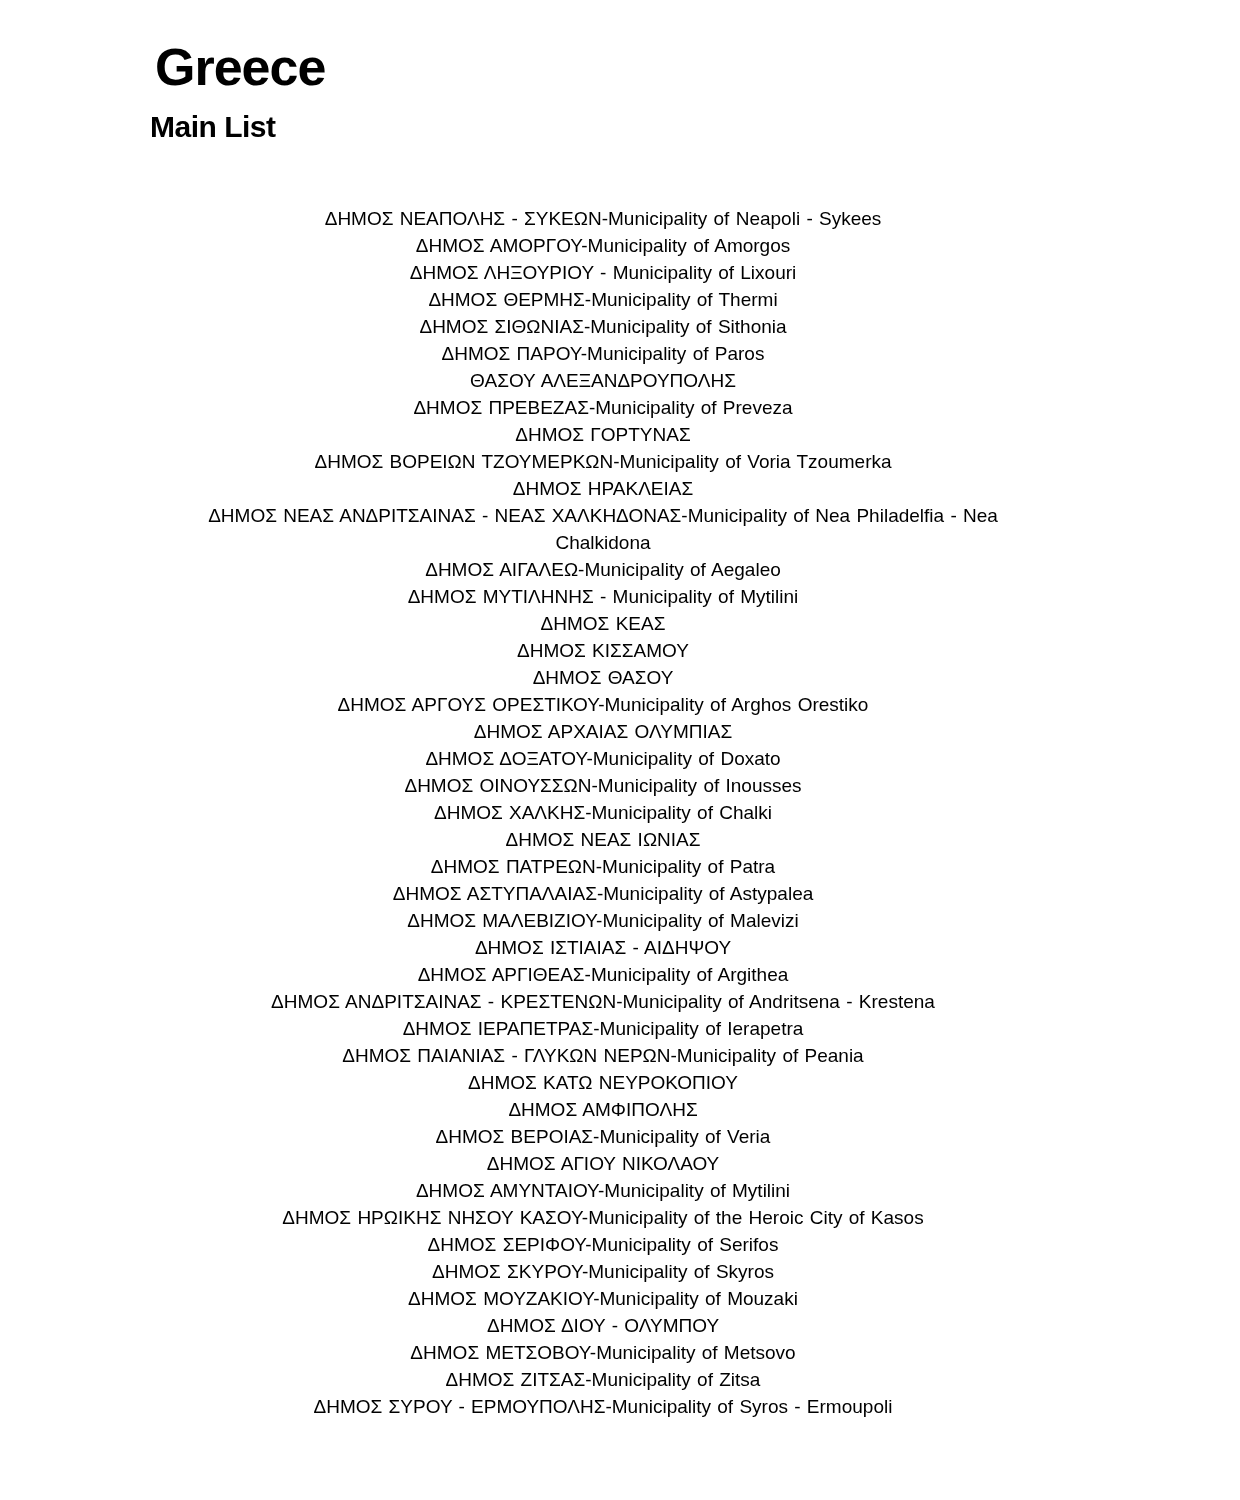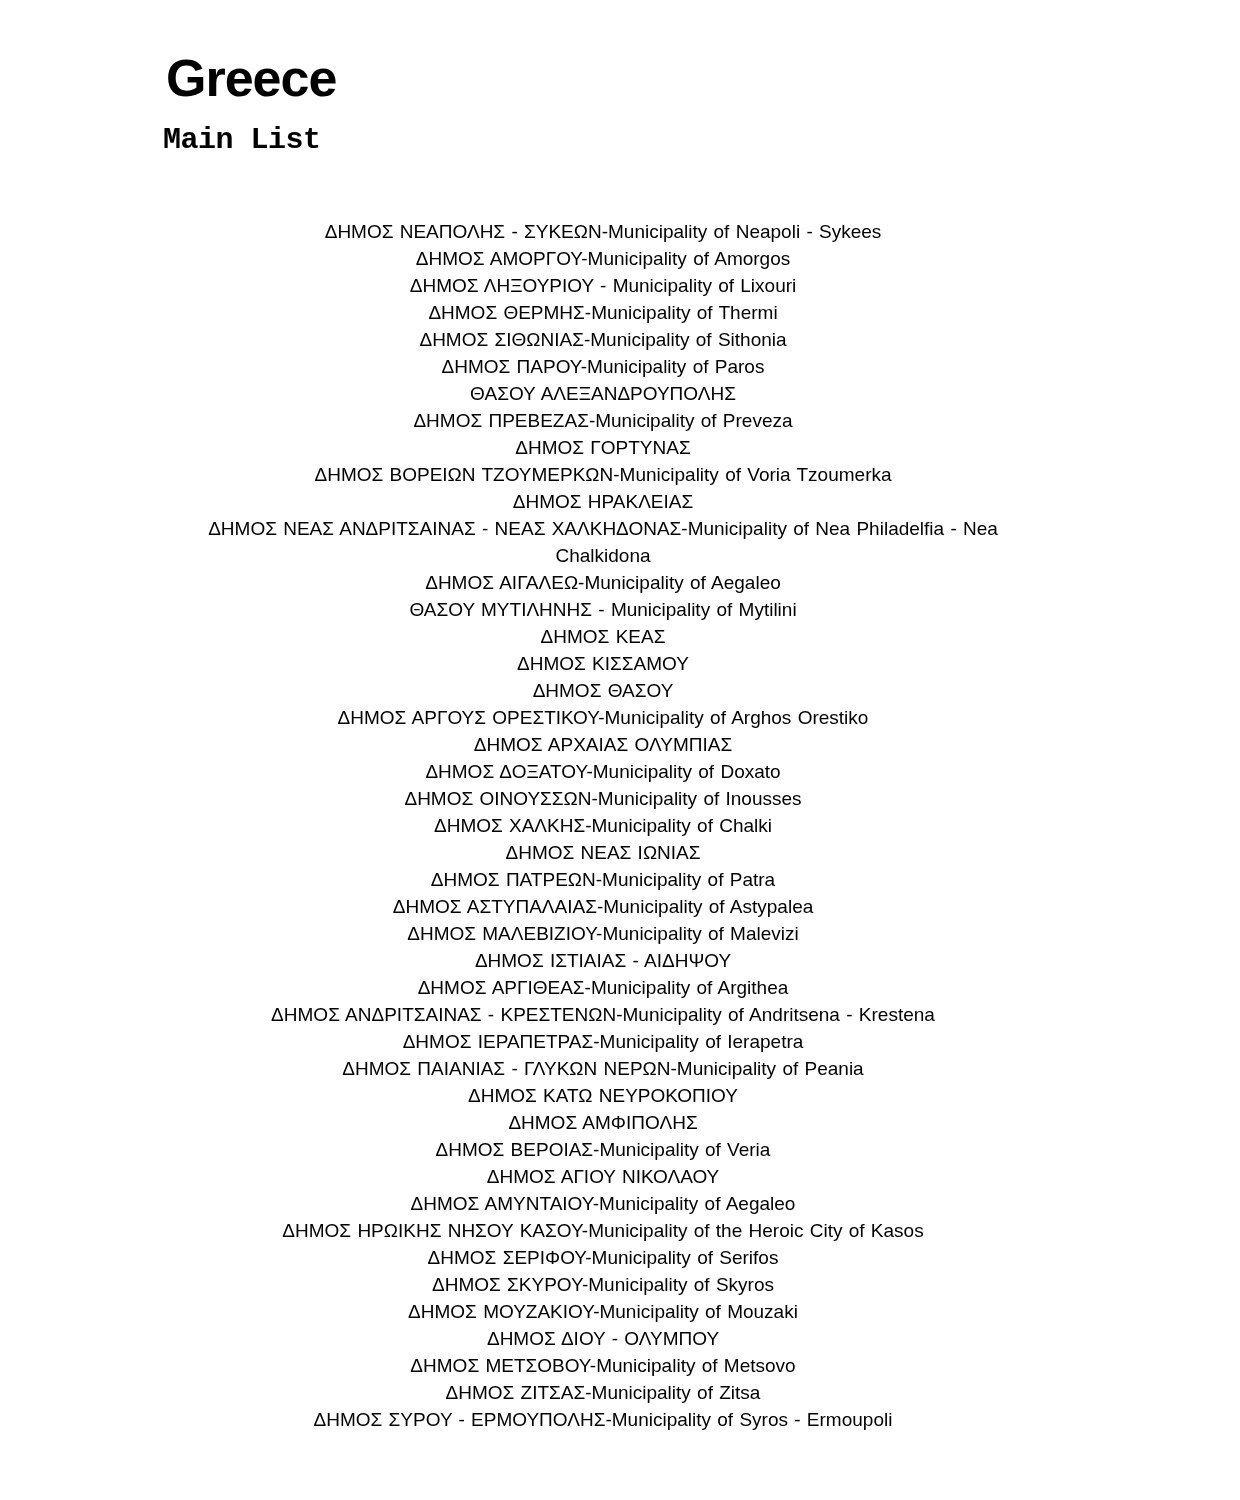--- a/index.html
+++ b/index.html
@@ -14,31 +14,31 @@
     font-family: "Liberation Sans", sans-serif;
   }
   .page {
     padding: 34px 0 0 150px;
     box-sizing: border-box;
   }
   .page-title {
     font-size: 52px;
     font-weight: 700;
     line-height: 1.1;
-    margin: 16px;
+    margin: 5px;
     letter-spacing: -1px;
     font-family: "Liberation Sans", sans-serif;
   }
   .page-subtitle {
     font-size: 30px;
     font-weight: 700;
     line-height: 1.15;
-    margin: 14px 0 0 13px;
+    margin: 14px 0 0 0;
     letter-spacing: -0.5px;
-    font-family: Liberation Mono, monospace;
+    font-family: Liberation Sans, sans-serif;
   }
   .muni-list {
     margin: 60px 0 0 13px;
     width: 880px;
     font-size: 19px;
     line-height: 27px;
     text-align: center;
   }
   .muni-item {
     white-space: normal;
@@ -59,21 +59,21 @@
       <div class="muni-item">ΔΗΜΟΣ ΘΕΡΜΗΣ-Municipality of Thermi</div>
       <div class="muni-item">ΔΗΜΟΣ ΣΙΘΩΝΙΑΣ-Municipality of Sithonia</div>
       <div class="muni-item">ΔΗΜΟΣ ΠΑΡΟΥ-Municipality of Paros</div>
       <div class="muni-item">ΘΑΣΟΥ ΑΛΕΞΑΝΔΡΟΥΠΟΛΗΣ</div>
       <div class="muni-item">ΔΗΜΟΣ ΠΡΕΒΕΖΑΣ-Municipality of Preveza</div>
       <div class="muni-item">ΔΗΜΟΣ ΓΟΡΤΥΝΑΣ</div>
       <div class="muni-item">ΔΗΜΟΣ ΒΟΡΕΙΩΝ ΤΖΟΥΜΕΡΚΩΝ-Municipality of Voria Tzoumerka</div>
       <div class="muni-item">ΔΗΜΟΣ ΗΡΑΚΛΕΙΑΣ</div>
       <div class="muni-item">ΔΗΜΟΣ ΝΕΑΣ ΑΝΔΡΙΤΣΑΙΝΑΣ - ΝΕΑΣ ΧΑΛΚΗΔΟΝΑΣ-Municipality of Nea Philadelfia - Nea Chalkidona</div>
       <div class="muni-item">ΔΗΜΟΣ ΑΙΓΑΛΕΩ-Municipality of Aegaleo</div>
-      <div class="muni-item">ΘΑΣΟΥ ΜΥΤΙΛΗΝΗΣ - Municipality of Mytilini</div>
+      <div class="muni-item">ΔΗΜΟΣ ΜΥΤΙΛΗΝΗΣ - Municipality of Mytilini</div>
       <div class="muni-item">ΔΗΜΟΣ ΚΕΑΣ</div>
       <div class="muni-item">ΔΗΜΟΣ ΚΙΣΣΑΜΟΥ</div>
       <div class="muni-item">ΔΗΜΟΣ ΘΑΣΟΥ</div>
       <div class="muni-item">ΔΗΜΟΣ ΑΡΓΟΥΣ ΟΡΕΣΤΙΚΟΥ-Municipality of Arghos Orestiko</div>
       <div class="muni-item">ΔΗΜΟΣ ΑΡΧΑΙΑΣ ΟΛΥΜΠΙΑΣ</div>
       <div class="muni-item">ΔΗΜΟΣ ΔΟΞΑΤΟΥ-Municipality of Doxato</div>
       <div class="muni-item">ΔΗΜΟΣ ΟΙΝΟΥΣΣΩΝ-Municipality of Inousses</div>
       <div class="muni-item">ΔΗΜΟΣ ΧΑΛΚΗΣ-Municipality of Chalki</div>
       <div class="muni-item">ΔΗΜΟΣ ΝΕΑΣ ΙΩΝΙΑΣ</div>
       <div class="muni-item">ΔΗΜΟΣ ΠΑΤΡΕΩΝ-Municipality of Patra</div>
@@ -81,21 +81,21 @@
       <div class="muni-item">ΔΗΜΟΣ ΜΑΛΕΒΙΖΙΟΥ-Municipality of Malevizi</div>
       <div class="muni-item">ΔΗΜΟΣ ΙΣΤΙΑΙΑΣ - ΑΙΔΗΨΟΥ</div>
       <div class="muni-item">ΔΗΜΟΣ ΑΡΓΙΘΕΑΣ-Municipality of Argithea</div>
       <div class="muni-item">ΔΗΜΟΣ ΑΝΔΡΙΤΣΑΙΝΑΣ - ΚΡΕΣΤΕΝΩΝ-Municipality of Andritsena - Krestena</div>
       <div class="muni-item">ΔΗΜΟΣ ΙΕΡΑΠΕΤΡΑΣ-Municipality of Ierapetra</div>
       <div class="muni-item">ΔΗΜΟΣ ΠΑΙΑΝΙΑΣ - ΓΛΥΚΩΝ ΝΕΡΩΝ-Municipality of Peania</div>
       <div class="muni-item">ΔΗΜΟΣ ΚΑΤΩ ΝΕΥΡΟΚΟΠΙΟΥ</div>
       <div class="muni-item">ΔΗΜΟΣ ΑΜΦΙΠΟΛΗΣ</div>
       <div class="muni-item">ΔΗΜΟΣ ΒΕΡΟΙΑΣ-Municipality of Veria</div>
       <div class="muni-item">ΔΗΜΟΣ ΑΓΙΟΥ ΝΙΚΟΛΑΟΥ</div>
-      <div class="muni-item">ΔΗΜΟΣ ΑΜΥΝΤΑΙΟΥ-Municipality of Aegaleo</div>
+      <div class="muni-item">ΔΗΜΟΣ ΑΜΥΝΤΑΙΟΥ-Municipality of Mytilini</div>
       <div class="muni-item">ΔΗΜΟΣ ΗΡΩΙΚΗΣ ΝΗΣΟΥ ΚΑΣΟΥ-Municipality of the Heroic City of Kasos</div>
       <div class="muni-item">ΔΗΜΟΣ ΣΕΡΙΦΟΥ-Municipality of Serifos</div>
       <div class="muni-item">ΔΗΜΟΣ ΣΚΥΡΟΥ-Municipality of Skyros</div>
       <div class="muni-item">ΔΗΜΟΣ ΜΟΥΖΑΚΙΟΥ-Municipality of Mouzaki</div>
       <div class="muni-item">ΔΗΜΟΣ ΔΙΟΥ - ΟΛΥΜΠΟΥ</div>
       <div class="muni-item">ΔΗΜΟΣ ΜΕΤΣΟΒΟΥ-Municipality of Metsovo</div>
       <div class="muni-item">ΔΗΜΟΣ ΖΙΤΣΑΣ-Municipality of Zitsa</div>
       <div class="muni-item">ΔΗΜΟΣ ΣΥΡΟΥ - ΕΡΜΟΥΠΟΛΗΣ-Municipality of Syros - Ermoupoli</div>
     </div>
 </div>

